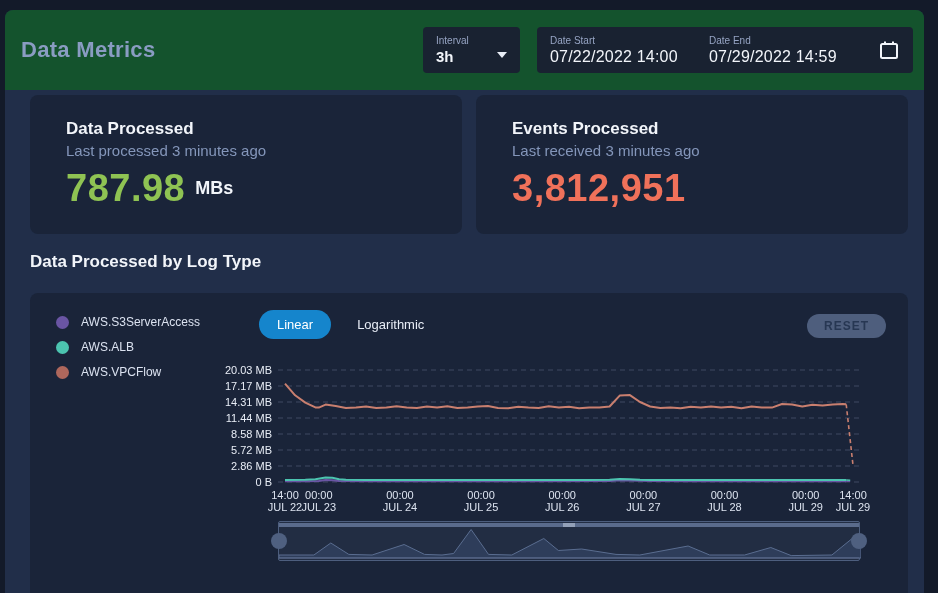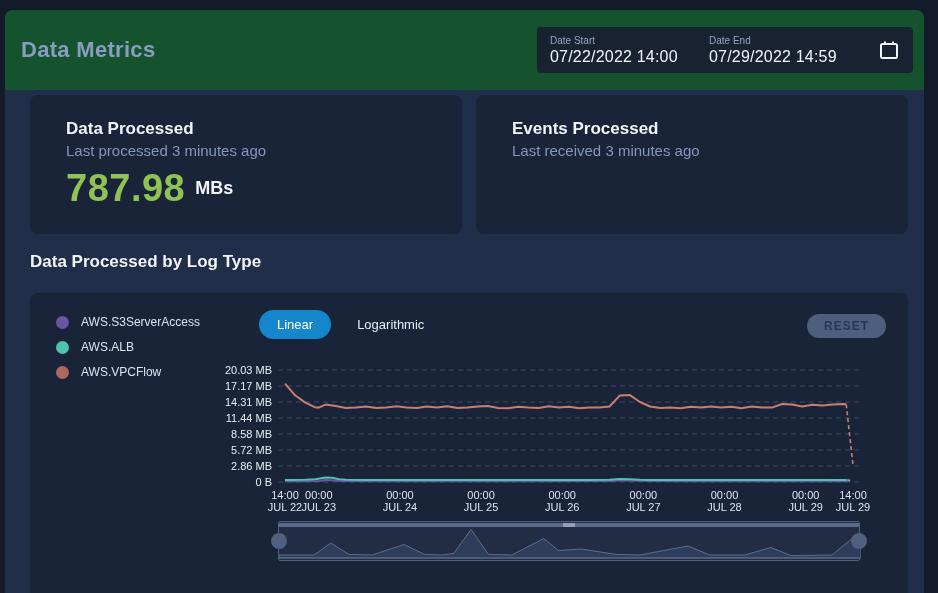--- a/index.html
+++ b/index.html
@@ -109,20 +109,27 @@
 </style>
 </head>
 <body>
 
 <div class="panel">
 
   <div class="header">
     <div class="page-title">Data Metrics</div>
     <div class="header-spacer"></div>
 
+    <div class="ctrl-box interval-box">
+      <div class="ctrl-label">Interval</div>
+      <div class="interval-row">
+        <span class="interval-value">3h</span>
+        <span class="caret-down"></span>
+      </div>
+    </div>
 
     <div class="ctrl-box date-box">
       <div class="date-group">
         <div class="ctrl-label">Date Start</div>
         <div class="date-value">07/22/2022 14:00</div>
       </div>
       <div class="date-group">
         <div class="ctrl-label">Date End</div>
         <div class="date-value">07/29/2022 14:59</div>
       </div>
@@ -139,20 +146,23 @@
       <div class="card-title">Data Processed</div>
       <div class="card-sub">Last processed 3 minutes ago</div>
       <div class="card-value-row">
         <span class="big-value value-green">787.98</span>
         <span class="value-unit">MBs</span>
       </div>
     </div>
     <div class="card">
       <div class="card-title">Events Processed</div>
       <div class="card-sub">Last received 3 minutes ago</div>
+      <div class="card-value-row">
+        <span class="big-value value-coral">3,812,951</span>
+      </div>
     </div>
   </div>
 
   <div class="section-title">Data Processed by Log Type</div>
 
   <div class="chart-card">
 
     <div class="legend">
       <div class="legend-item">
         <span class="legend-dot dot-purple"></span>

